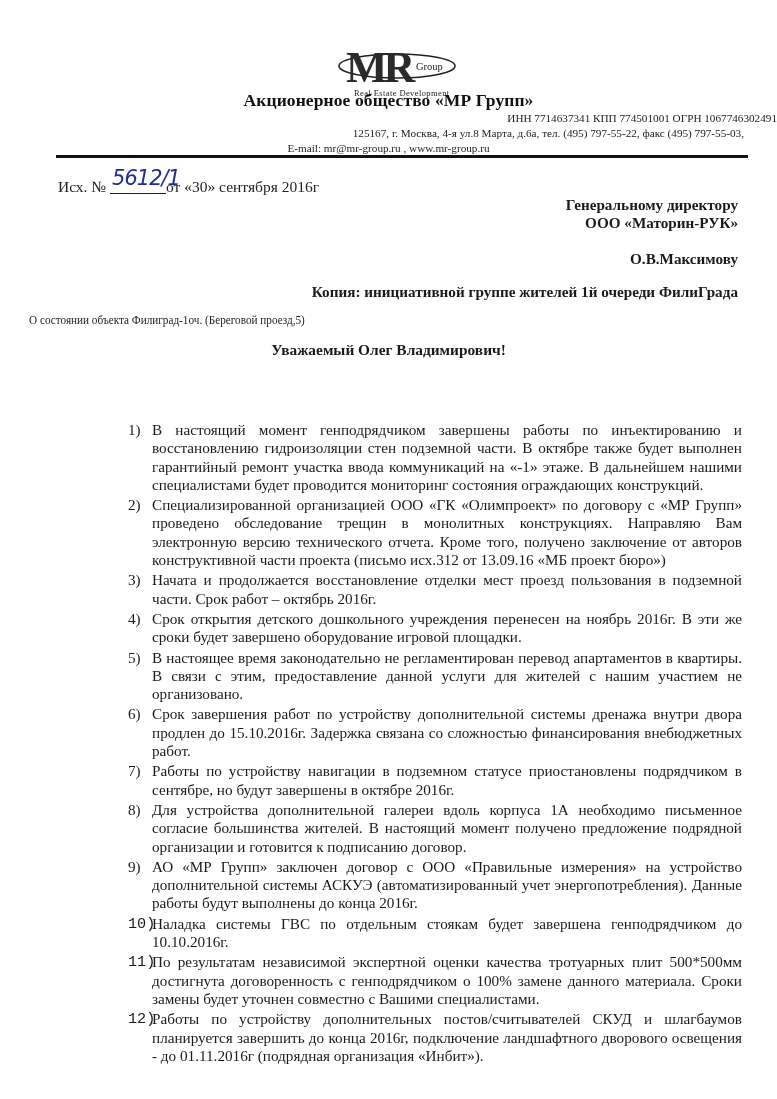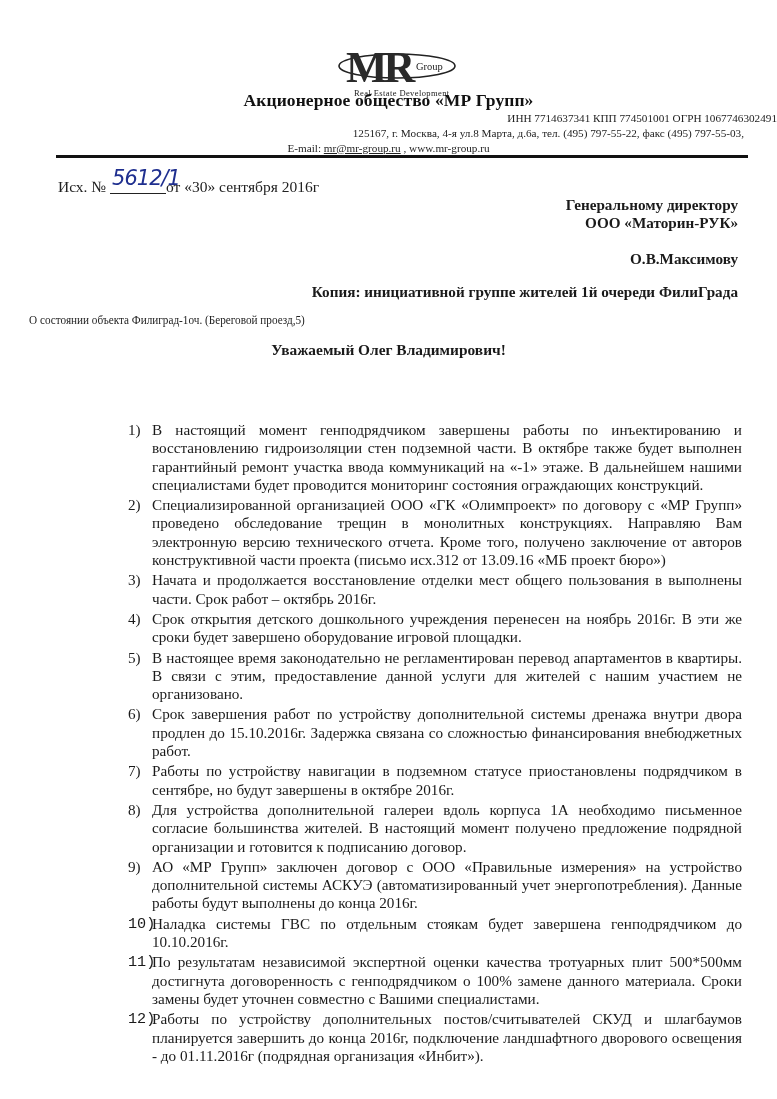--- a/index.html
+++ b/index.html
@@ -60,21 +60,21 @@
     }
     .company-address span { margin-right: 2px; }
     .company-web {
       position: absolute;
       left: 0; width: 777px;
       top: 142px;
       text-align: center;
       font-size: 11.2px;
       color: #222;
     }
-    .company-web .link { text-decoration: underline; }
+    .company-web .link { }
     .header-rule {
       position: absolute;
       left: 56px;
       width: 692px;
       top: 155px;
       height: 3px;
       background: #111;
     }
 
     
@@ -234,21 +234,21 @@
     <li class="item">
         <span class="marker">1)</span>
         <span class="text">В настоящий момент генподрядчиком завершены работы по инъектированию и восстановлению гидроизоляции стен подземной части. В октябре также будет выполнен гарантийный ремонт участка ввода коммуникаций на «-1» этаже. В дальнейшем нашими специалистами будет проводится мониторинг состояния ограждающих конструкций.</span>
       </li>
     <li class="item">
         <span class="marker">2)</span>
         <span class="text">Специализированной организацией ООО «ГК «Олимпроект» по договору с «МР Групп» проведено обследование трещин в монолитных конструкциях. Направляю Вам электронную версию технического отчета. Кроме того, получено заключение от авторов конструктивной части проекта (письмо исх.312 от 13.09.16 «МБ проект бюро»)</span>
       </li>
     <li class="item">
         <span class="marker">3)</span>
-        <span class="text">Начата и продолжается восстановление отделки мест общего пользования в выполнены части. Срок работ – октябрь 2016г.</span>
+        <span class="text">Начата и продолжается восстановление отделки мест проезд пользования в подземной части. Срок работ – октябрь 2016г.</span>
       </li>
     <li class="item">
         <span class="marker">4)</span>
         <span class="text">Срок открытия детского дошкольного учреждения перенесен на ноябрь 2016г. В эти же сроки будет завершено оборудование игровой площадки.</span>
       </li>
     <li class="item">
         <span class="marker">5)</span>
         <span class="text">В настоящее время законодательно не регламентирован перевод апартаментов в квартиры. В связи с этим, предоставление данной услуги для жителей с нашим участием не организовано.</span>
       </li>
     <li class="item">

